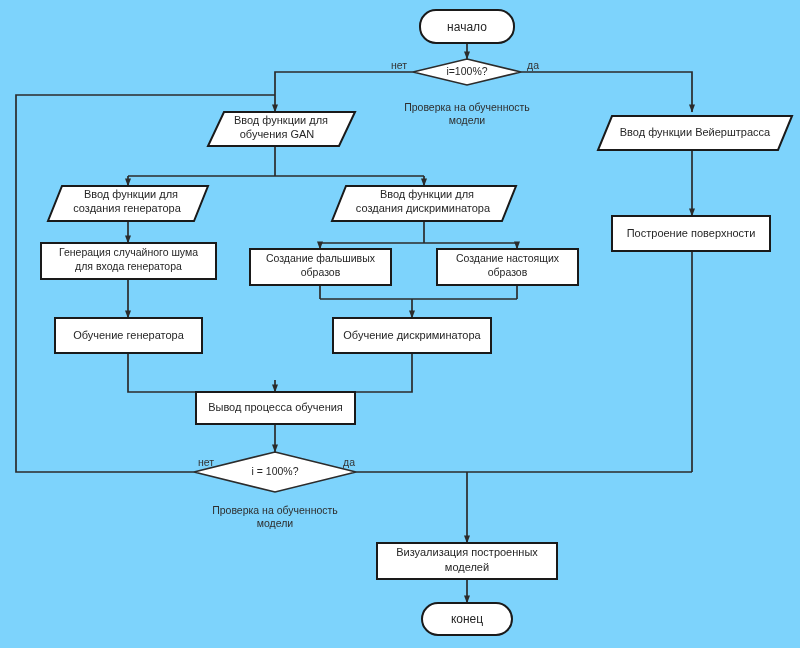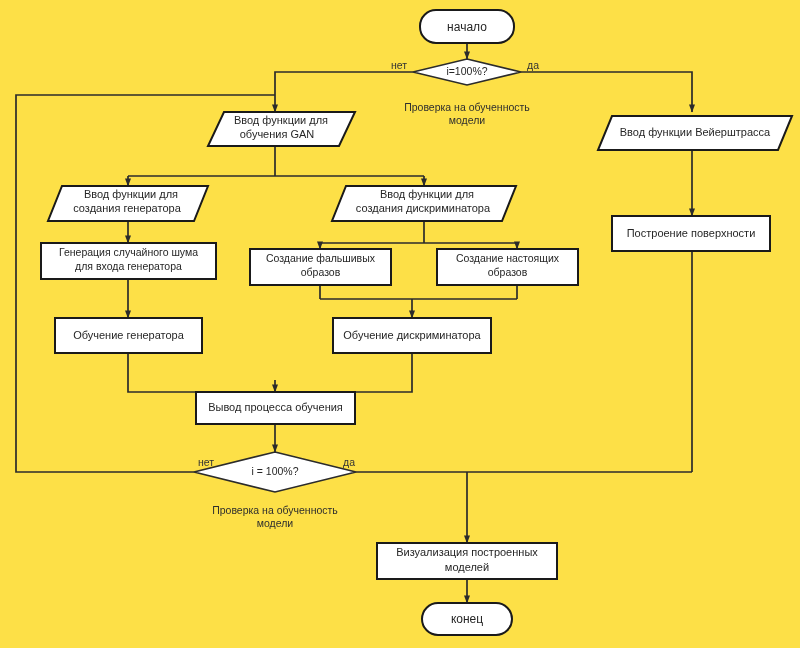--- a/index.html
+++ b/index.html
@@ -4,21 +4,21 @@
 <style>
   html, body {
     margin: 0;
     padding: 0;
     background: #ffffff;
   }
   #canvas-wrap {
     position: relative;
     width: 800px;
     height: 648px;
-    background: #fde047;
+    background: #7dd3fc;
     font-family: "Liberation Sans", sans-serif;
   }
   svg#flow {
     display: block;
     width: 800px;
     height: 648px;
   }
   .shape-fill {
     fill: #ffffff;
     stroke: #1a1a1a;

